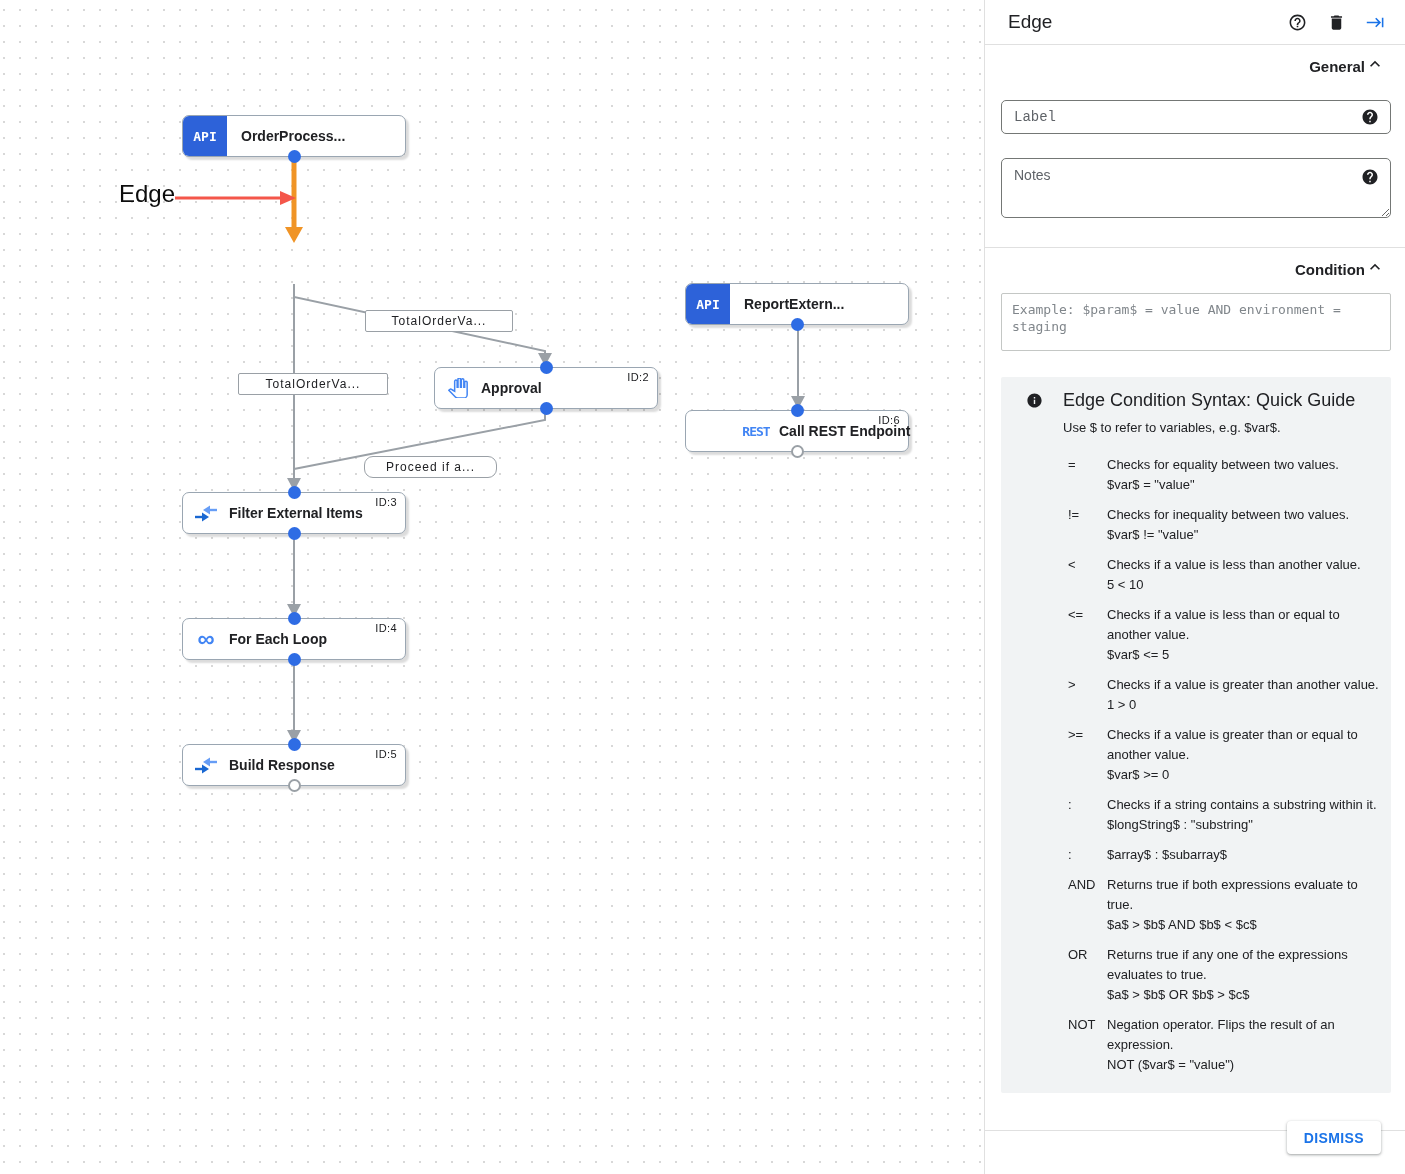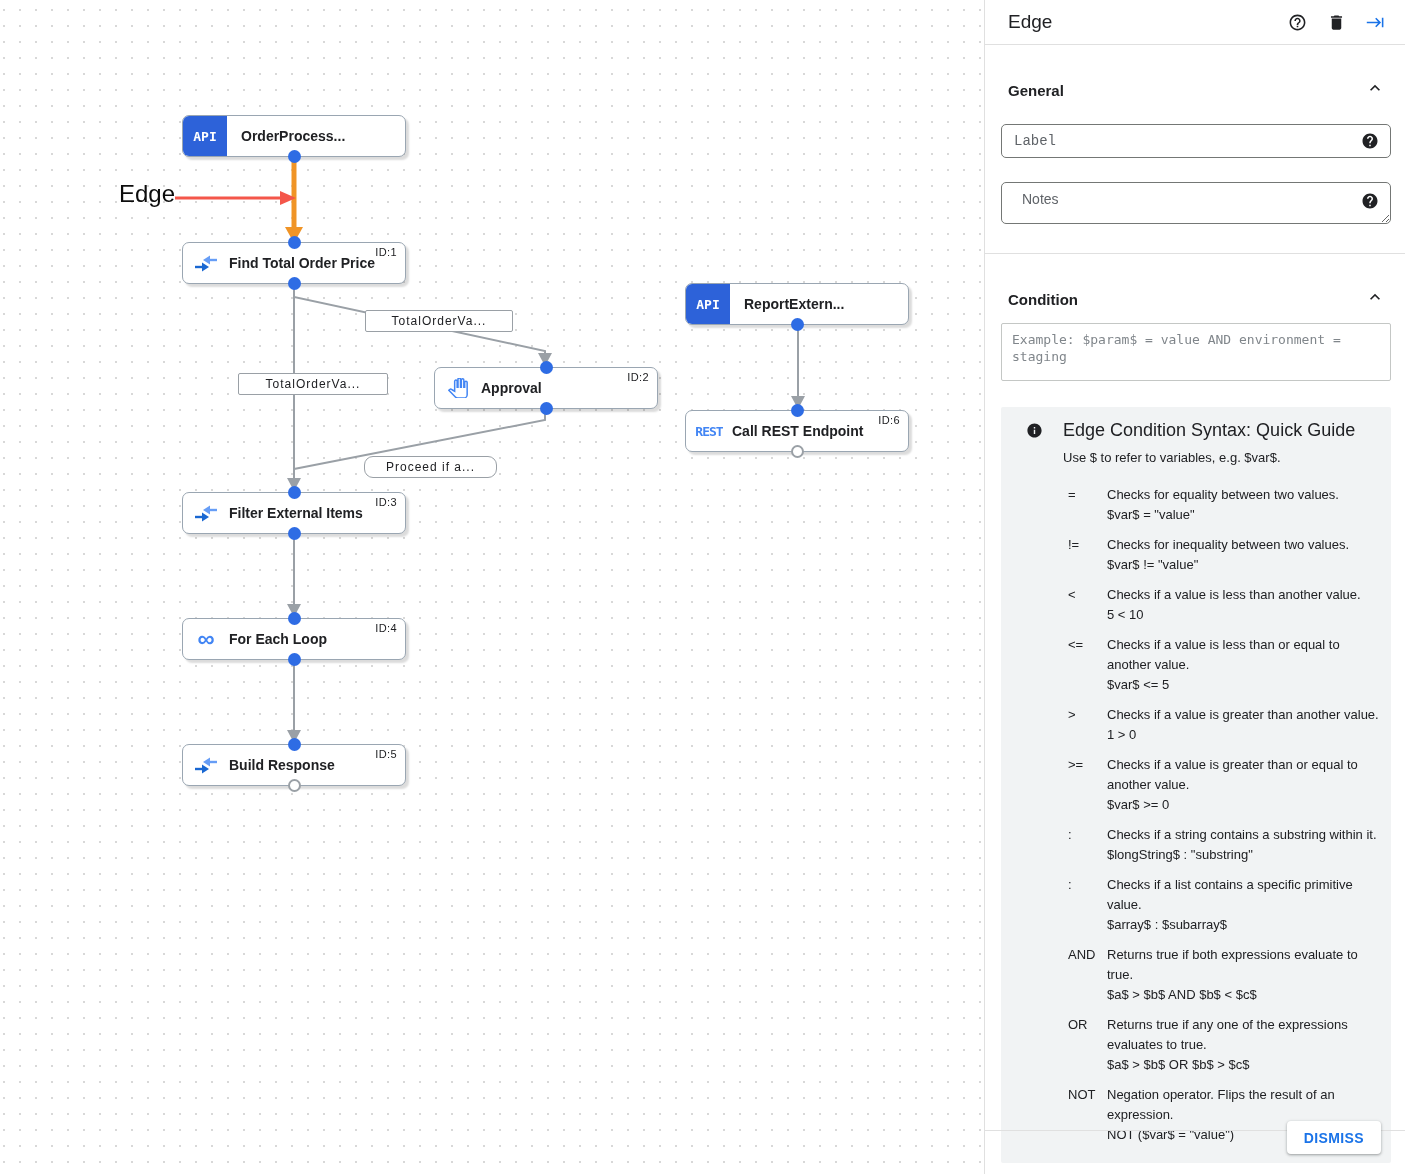--- a/index.html
+++ b/index.html
@@ -43,30 +43,30 @@
   .annotation-text { position: absolute; left: 119px; top: 180px; font-size: 24px; color: #0d0d0d; }
 
   
   .panel { position: absolute; left: 985px; top: 0; width: 420px; height: 1174px; background: #fff; }
   .panel-header { height: 45px; display: flex; align-items: center; padding: 0 20px 0 23px;
     border-bottom: 1px solid #e0e0e0; }
   .panel-title { font-size: 19px; color: #202124; flex: 1; }
   .panel-actions { display: flex; align-items: center; gap: 19px; }
   .icon-btn { width: 20px; height: 20px; cursor: pointer; display: flex; align-items: center; justify-content: center; background: none; border: none; padding: 0; }
 
-  .section-head { display: flex; align-items: center; padding: 0 20px 0 23px; margin-top: 33px; }
+  .section-head { display: flex; align-items: center; padding: 0 20px 0 23px; margin-top: 9px; text-align: right; }
   .section-title { font-size: 15px; font-weight: bold; color: #202124; flex: 1; }
 
   .field { position: relative; margin: 0 14px 0 16px; }
   .field.first { margin-top: 22px; }
   .field.second { margin-top: 24px; }
   .text-input { width: 100%; height: 34px; border: 1px solid #747775; border-radius: 5px;
     padding: 0 40px 0 12px; font-size: 14px; font-family: Liberation Mono, monospace; color: #202124; outline: none; }
-  .notes-area { width: 100%; height: 42px; border: 1px solid #747775; border-radius: 5px;
-    padding: 8px 40px 4px 20px; font-size: 14px; font-family: "Liberation Sans", sans-serif; color: #701a75;
+  .notes-area { width: 100%; height: 60px; border: 1px solid #747775; border-radius: 5px;
+    padding: 8px 40px 4px 12px; font-size: 14px; font-family: "Liberation Sans", sans-serif; color: #701a75;
     outline: none; resize: both; }
   .text-input::placeholder, .notes-area::placeholder { color: #5f6368; opacity: 1; }
   .q-icon { position: absolute; right: 12px; width: 18px; height: 18px; }
   .q-icon.mid { top: 8px; }
   .q-icon.topright { top: 10px; }
 
   .big-divider { border-top: 1px solid #e0e0e0; margin-top: 25px; }
 
   .cond-area { display: block; width: 390px; height: 58px; margin: 12px 14px 0 16px;
     border: 1px solid #c4c7c5; border-radius: 2px; padding: 7px 10px;
@@ -139,54 +139,40 @@
   </svg>
 
   <div class="annotation-text">Edge</div>
 
   <div class="node trigger" style="left:182px; top:115px;">
     <div class="badge">API</div>
     <div class="node-label">OrderProcess...</div>
     <div class="dot bottom"></div>
   </div>
 
-  <div class="node" style="left:182px; top:242px;">
-    <div class="icon-cell">
-      <svg width="24" height="17" viewBox="0 0 24 17">
-        <line x1="1" y1="12" x2="9" y2="12" stroke="#1967d2" stroke-width="2.4"></line>
-        <polygon points="8,7.5 15,12 8,16.5" fill="#1967d2"></polygon>
-        <line x1="23" y1="5" x2="15" y2="5" stroke="#669df6" stroke-width="2.4"></line>
-        <polygon points="16,0.5 9,5 16,9.5" fill="#669df6"></polygon>
-      </svg>
-    </div>
-    <div class="node-label">Find Total Order Price</div>
-    <div class="node-id">ID:1</div>
-    <div class="dot top"></div>
-    <div class="dot bottom"></div>
-  </div>
 
   <div class="node" style="left:434px; top:367px;">
     <div class="icon-cell">
       <svg width="20" height="20" viewBox="0 0 24 24">
         <path d="M23 5.5V20c0 2.2-1.8 4-4 4h-7.3c-1.08 0-2.1-.43-2.85-1.19L1 14.83s1.26-1.23 1.3-1.25c.22-.19.49-.29.79-.29.22 0 .42.06.6.16.04.01 4.31 2.46 4.31 2.46V4c0-.83.67-1.5 1.5-1.5S11 3.17 11 4v7h1V1.5c0-.83.67-1.5 1.5-1.5S15 .67 15 1.5V11h1V2.5c0-.83.67-1.5 1.5-1.5s1.5.67 1.5 1.5V11h1V5.5c0-.83.67-1.5 1.5-1.5s1.5.67 1.5 1.5z" fill="none" stroke="#4285f4" stroke-width="1.8"></path>
       </svg>
     </div>
     <div class="node-label">Approval</div>
     <div class="node-id">ID:2</div>
     <div class="dot top"></div>
     <div class="dot bottom"></div>
   </div>
 
   <div class="node trigger" style="left:685px; top:283px;">
     <div class="badge">API</div>
     <div class="node-label">ReportExtern...</div>
     <div class="dot bottom"></div>
   </div>
 
-  <div class="node" style="left:685px; top:410px;">
+  <div class="node" style="left:685px; top:410px;padding-left:47px;">
     <div class="icon-cell">
       <span class="rest-logo">REST</span>
     </div>
     <div class="node-label">Call REST Endpoint</div>
     <div class="node-id">ID:6</div>
     <div class="dot top"></div>
     <div class="dot bottom hollow"></div>
   </div>
 
   <div class="node" style="left:182px; top:492px;">
@@ -353,21 +339,20 @@
         <div class="guide-row">
           <div class="guide-op">:</div>
           <div class="guide-body">
             <div class="guide-desc">Checks if a string contains a substring within it.</div>
             <div class="guide-ex">$longString$ : "substring"</div>
           </div>
         </div>
         <div class="guide-row">
           <div class="guide-op">:</div>
           <div class="guide-body">
-            <div class="guide-desc">Checks if a list contains a specific primitive value.</div>
             <div class="guide-ex">$array$ : $subarray$</div>
           </div>
         </div>
         <div class="guide-row">
           <div class="guide-op">AND</div>
           <div class="guide-body">
             <div class="guide-desc">Returns true if both expressions evaluate to true.</div>
             <div class="guide-ex">$a$ &gt; $b$ AND $b$ &lt; $c$</div>
           </div>
         </div>

